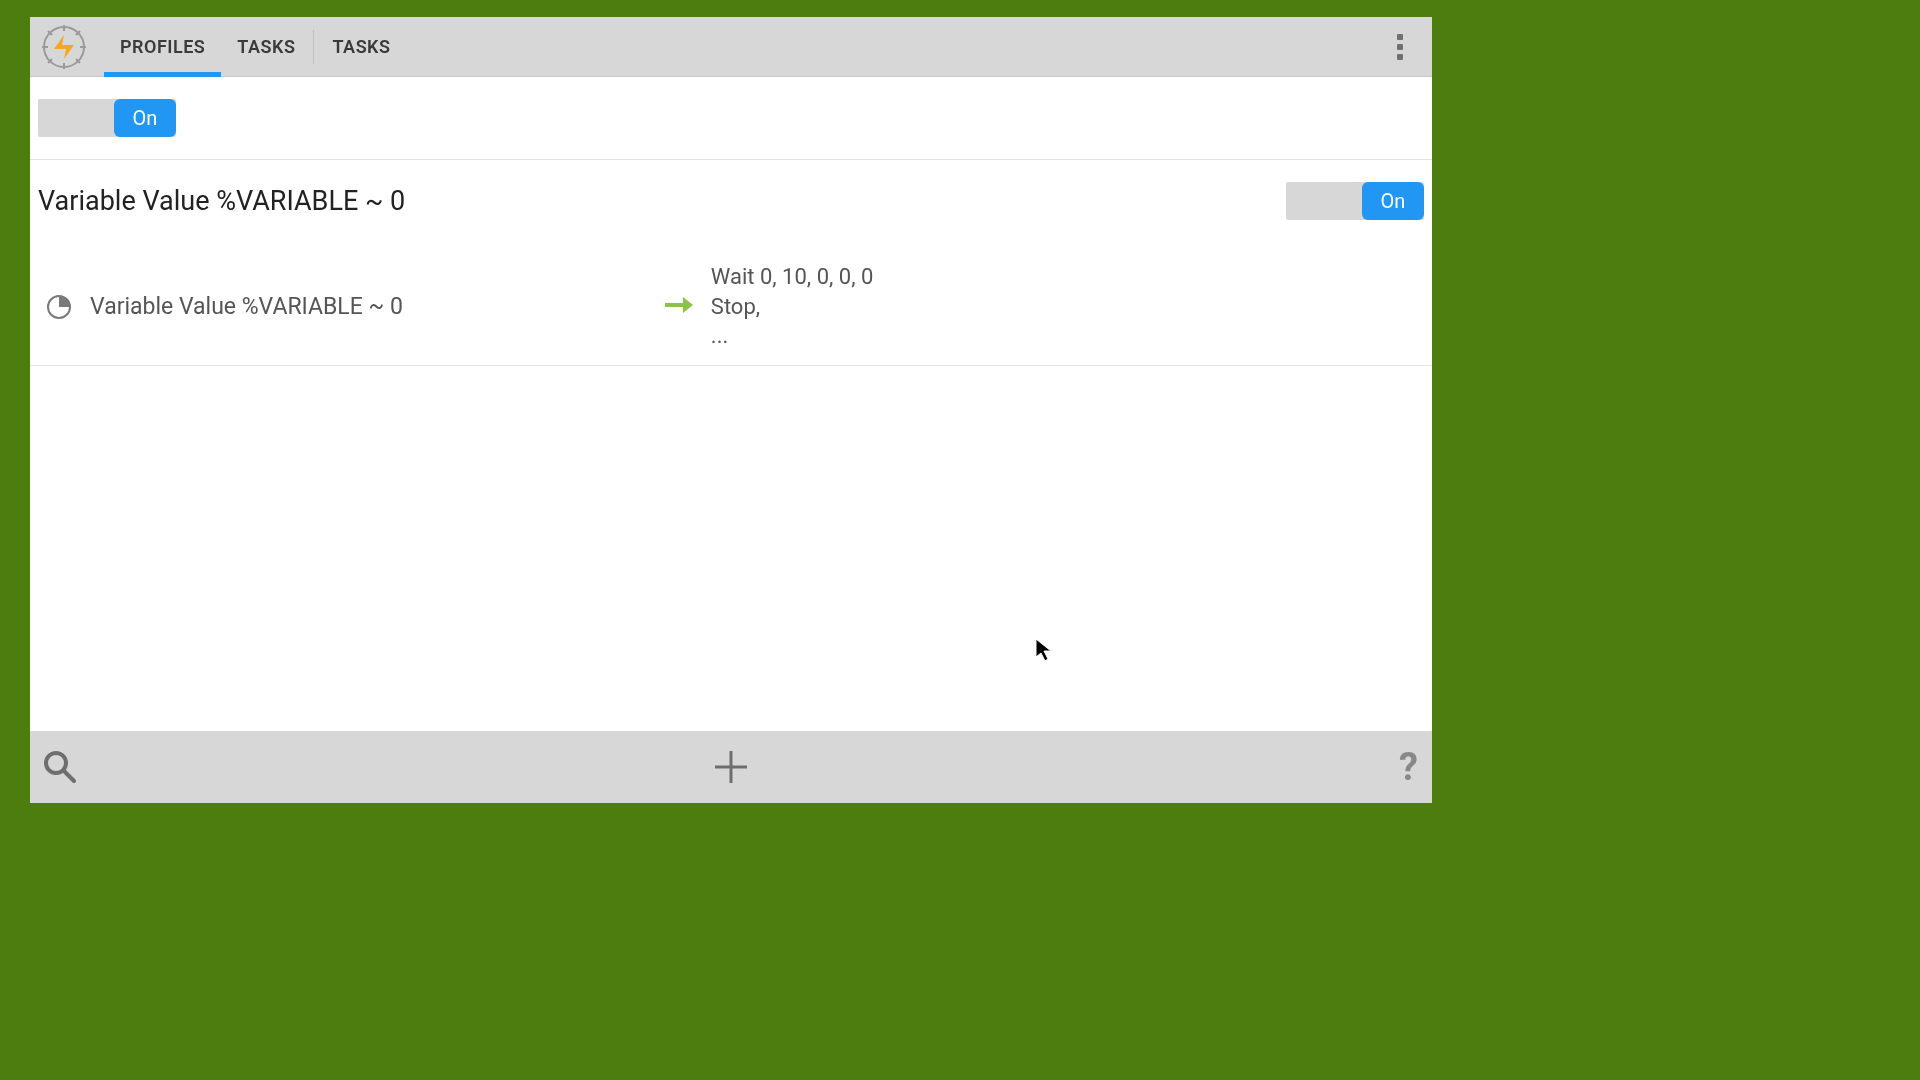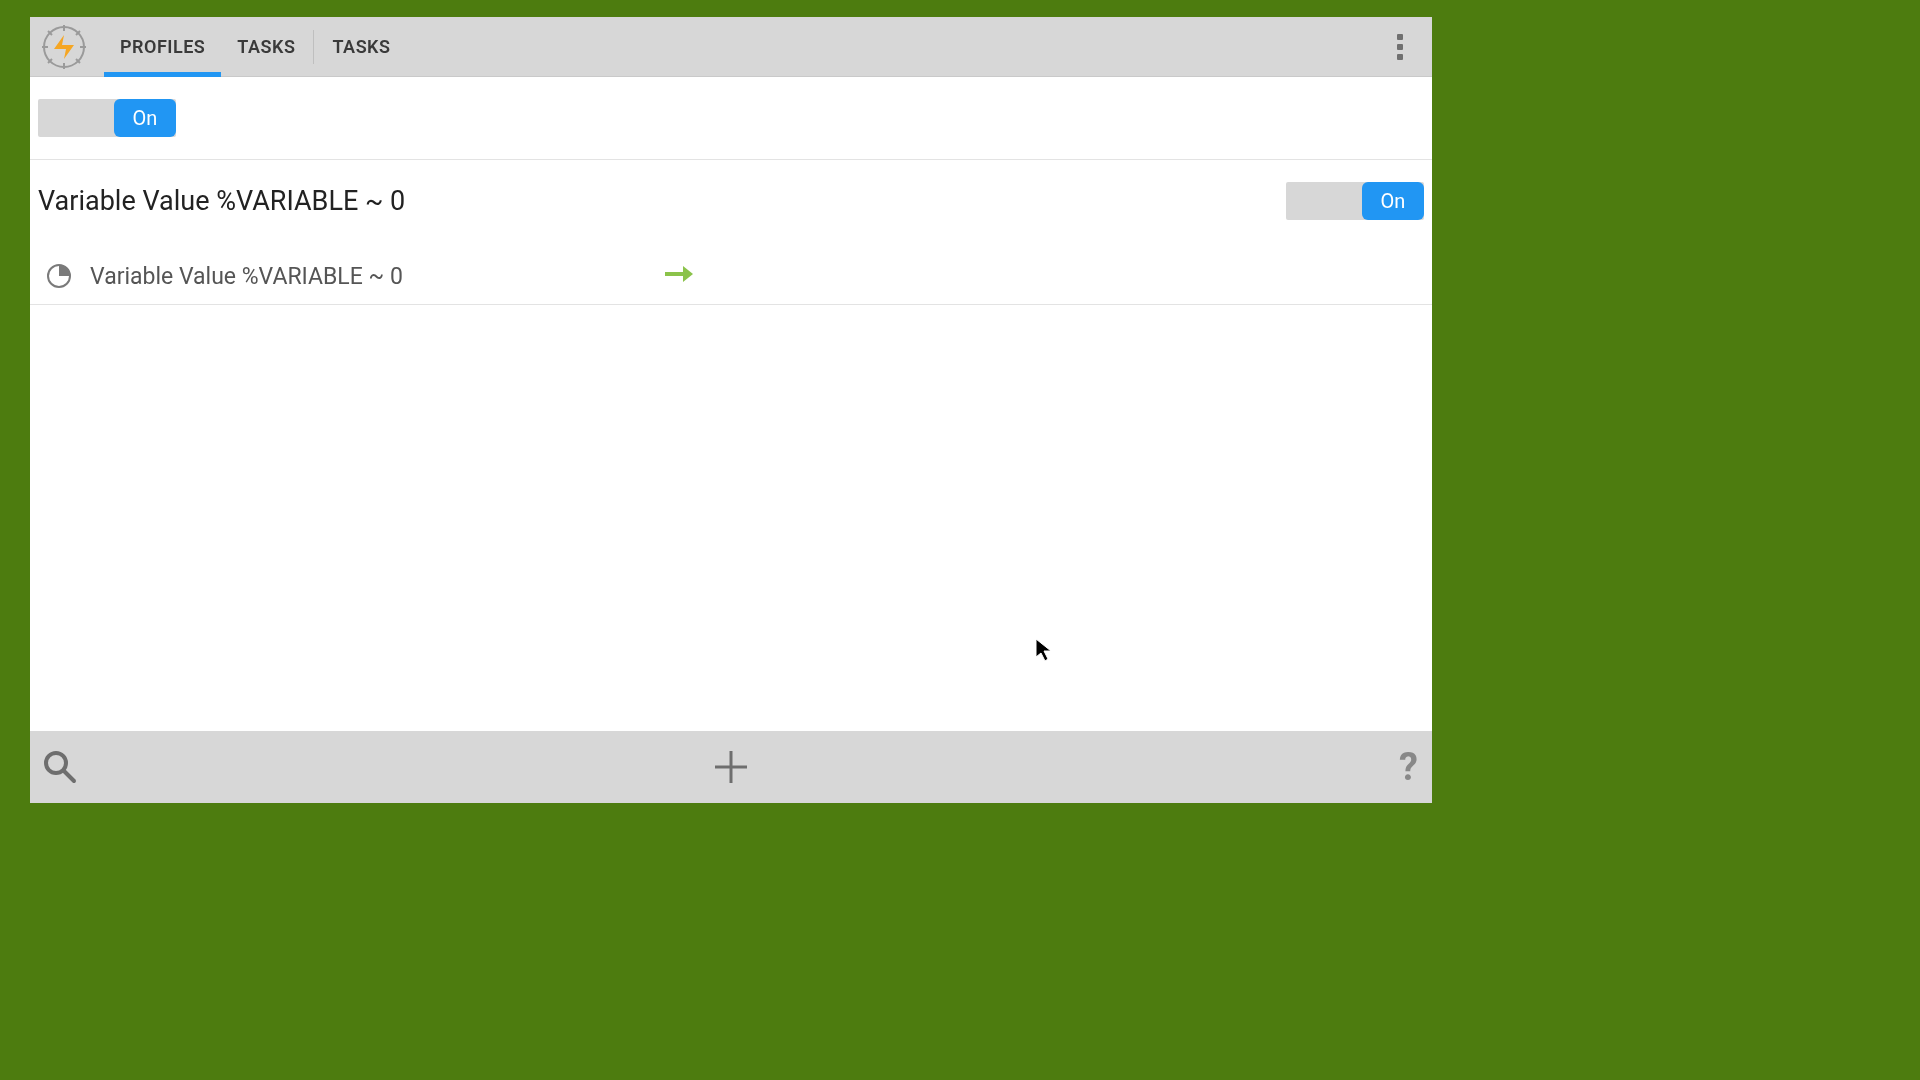--- a/index.html
+++ b/index.html
@@ -90,20 +90,25 @@
         <path d="M13 2 A11 11 0 0 1 24 13 L13 13 Z" fill="#7a7a7a"></path>
       </svg>
     </div>
     <div class="context-label">Variable Value %VARIABLE ~ 0</div>
     <div class="task-arrow" style="margin-left:260px;">
       <svg viewBox="0 0 30 24" width="30" height="24">
         <line x1="2" y1="12" x2="22" y2="12" stroke="#8bc34a" stroke-width="4"></line>
         <polygon points="20,4 30,12 20,20" fill="#8bc34a"></polygon>
       </svg>
     </div>
+    <div class="task-text">
+      <div>Wait 0, 10, 0, 0, 0</div>
+      <div>Stop,</div>
+      <div>...</div>
+    </div>
   </div>
 
   <div class="bottombar">
     <div class="search">
       <svg viewBox="0 0 40 40" width="40" height="40">
         <circle cx="16" cy="16" r="10" fill="none" stroke="#6e6e6e" stroke-width="4"></circle>
         <line x1="24" y1="24" x2="34" y2="34" stroke="#6e6e6e" stroke-width="4" stroke-linecap="round"></line>
       </svg>
     </div>
     <div class="add">

